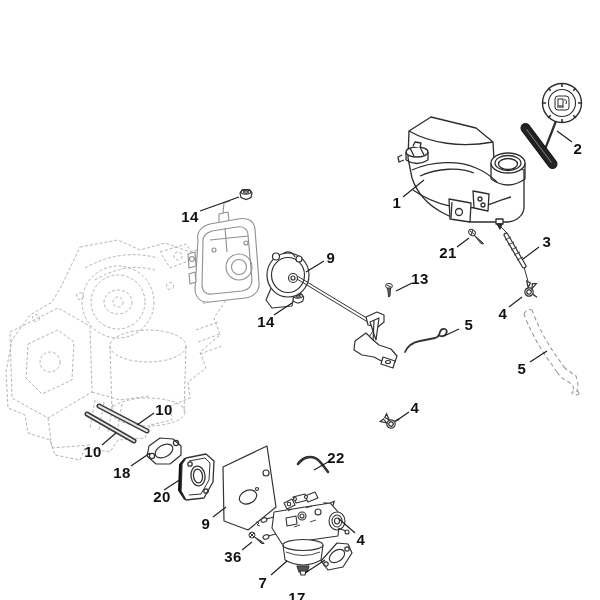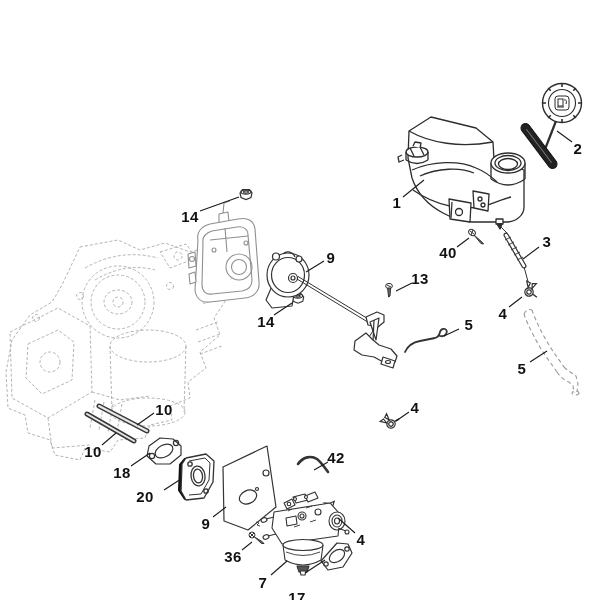--- a/index.html
+++ b/index.html
@@ -290,33 +290,33 @@
     <line x1="355" y1="533" x2="338" y2="518"></line>
     <line x1="271" y1="575" x2="287" y2="561"></line>
     <line x1="305" y1="573" x2="325" y2="560"></line>
   </g>
 </svg>
 
 <div id="callout-layer">
       <div class="callout" style="left: 190px; top: 216px;">14</div>
       <div class="callout" style="left: 397px; top: 202px;">1</div>
       <div class="callout" style="left: 578px; top: 148px;">2</div>
-      <div class="callout" style="left: 448px; top: 252px;">40</div>
+      <div class="callout" style="left: 448px; top: 252px;">21</div>
       <div class="callout" style="left: 547px; top: 241px;">3</div>
       <div class="callout" style="left: 331px; top: 257px;">9</div>
       <div class="callout" style="left: 420px; top: 278px; text-align: right;">13</div>
       <div class="callout" style="left: 266px; top: 321px;">14</div>
       <div class="callout" style="left: 503px; top: 313px;">4</div>
       <div class="callout" style="left: 469px; top: 324px;">5</div>
       <div class="callout" style="left: 522px; top: 368px;">5</div>
       <div class="callout" style="left: 164px; top: 409px;">10</div>
       <div class="callout" style="left: 93px; top: 451px;">10</div>
       <div class="callout" style="left: 122px; top: 472px;">18</div>
       <div class="callout" style="left: 415px; top: 407px;">4</div>
-      <div class="callout" style="left: 145px; top: 496px;">20</div>
+      <div class="callout" style="left: 162px; top: 496px;">20</div>
       <div class="callout" style="left: 206px; top: 523px;">9</div>
-      <div class="callout" style="left: 336px; top: 457px;">42</div>
+      <div class="callout" style="left: 336px; top: 457px;">22</div>
       <div class="callout" style="left: 233px; top: 556px;">36</div>
       <div class="callout" style="left: 361px; top: 539px;">4</div>
       <div class="callout" style="left: 263px; top: 582px;">7</div>
       <div class="callout" style="left: 297px; top: 580px; margin-top: 17px;">17</div>
     </div>
 </div>
 
 </body></html>

